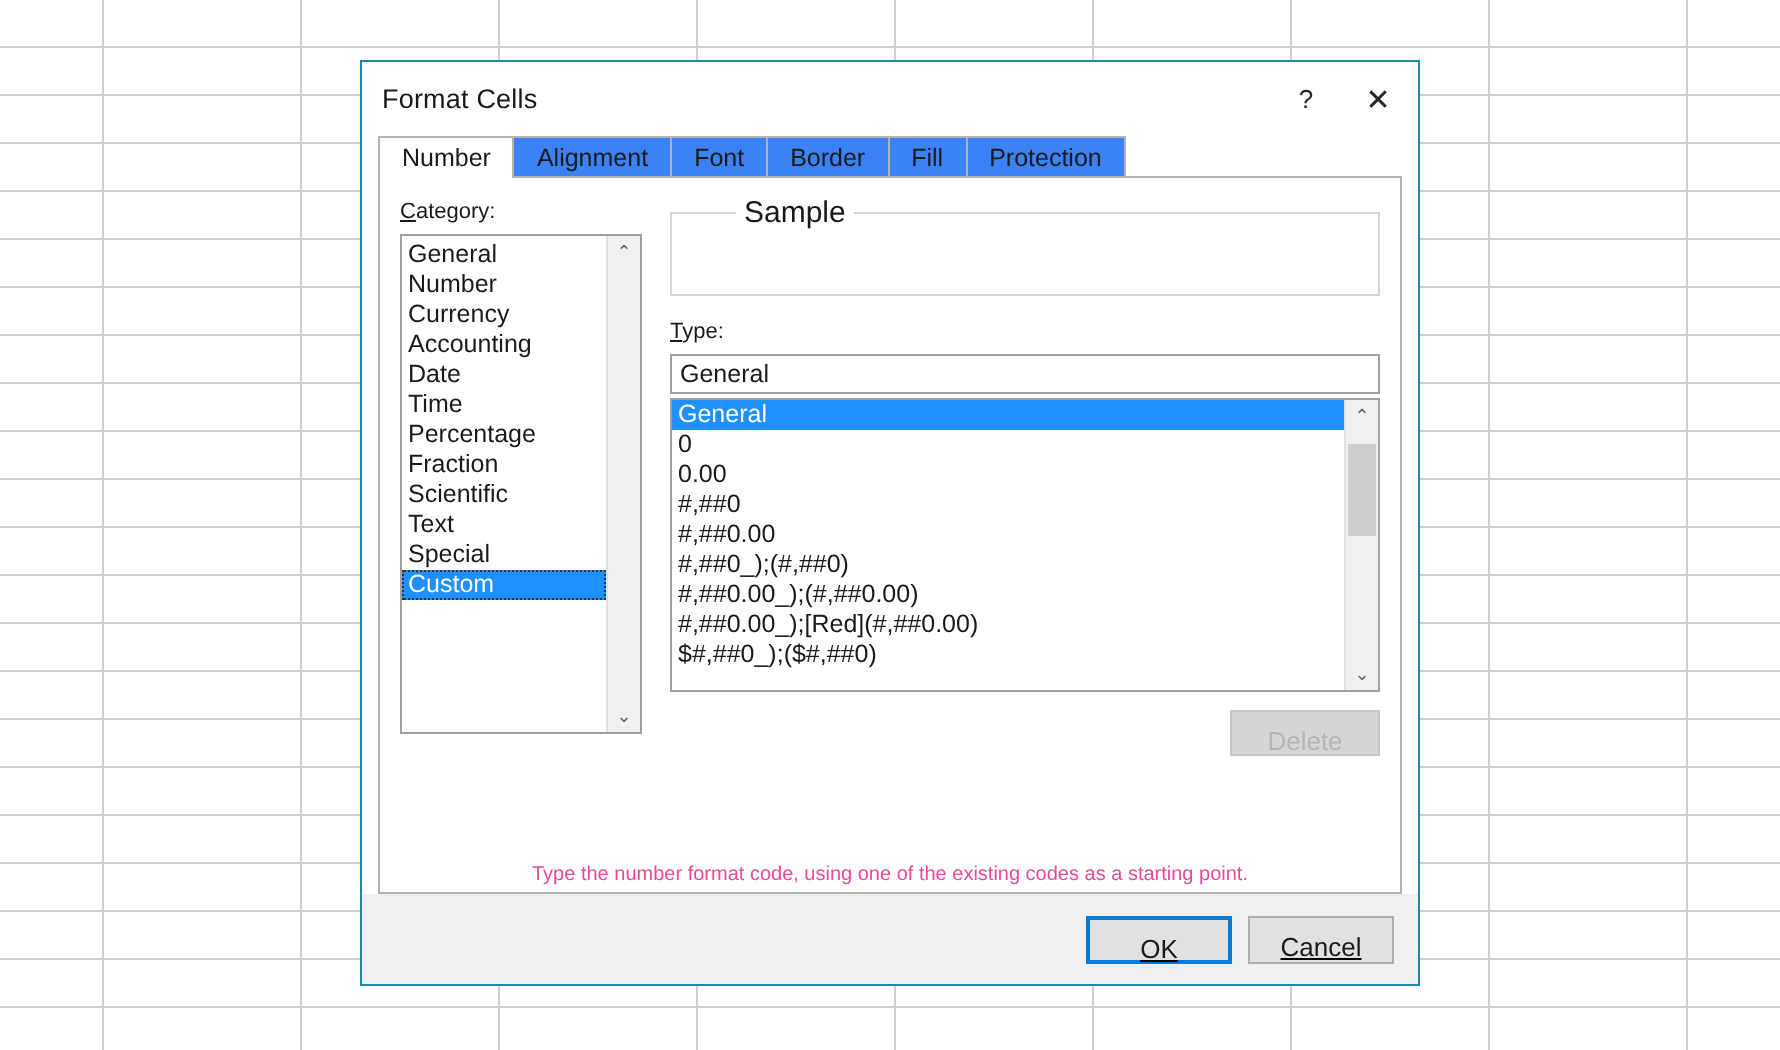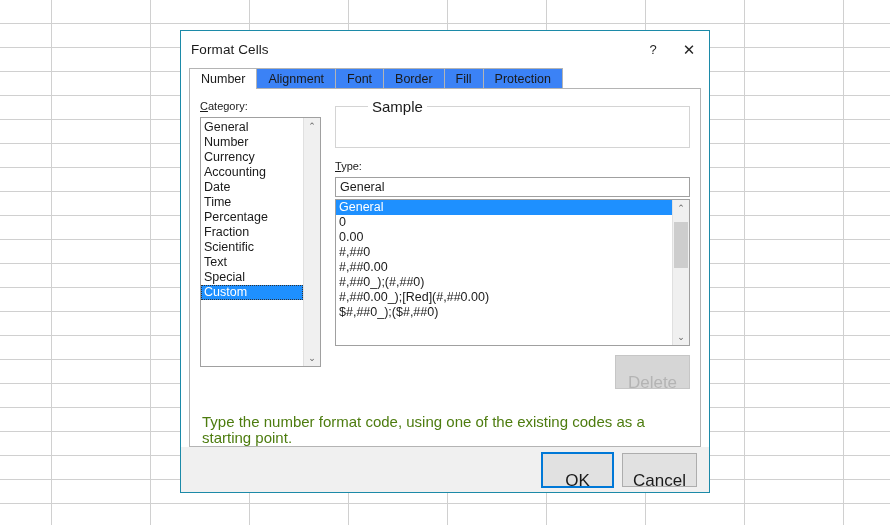--- a/index.html
+++ b/index.html
@@ -254,60 +254,62 @@
     margin-top: 2px;
   }
   .type-list .list-items { padding-top: 0; }
 
   .delete-row {
     display: flex;
     justify-content: flex-end;
     margin-top: 9px;
   }
   .btn {
-    font-size: 17px;
+    font-size: 13px;
     font-family: "Liberation Sans", sans-serif;
     background: #e1e1e1;
     border: 1px solid #adadad;
     color: #1a1a1a;
     height: 23px;
     min-width: 75px;
-    padding: 16px 10px;
+    padding: 4px 10px;
     cursor: default;
     box-sizing: border-box;
     line-height: 21px;
   }
   .btn.disabled {
     color: #b4b4b4;
     background: #d6d6d6;
     border-color: #c6c6c6;
   }
   .btn.default {
     border: 2px solid #0078d7;
     background: #e1e1e1;
   }
 
   .helptext {
-    font-size: 15px;
-    color: #4d7c0f;
+    font-size: 10px;
+    color: #ec4899;
     padding: 14px 2px 0 2px;
     line-height: 16px;
+    text-align: center;
   }
 
   
   .footer {
     height: 45px;
     min-height: 45px;
     background: #f0f0f0;
     display: flex;
     align-items: center;
     justify-content: flex-end;
     padding: 0 12px;
     box-sizing: border-box;
     gap: 8px;
+    text-decoration: underline;
   }
   .footer .btn { min-width: 73px; height: 24px; }
 </style>
 </head>
 <body>
 
 <div id="screen">
 
   <div id="grid"></div>
 
@@ -381,20 +383,21 @@
           <input class="textinput" type="text" value="General" style="">
 
           <div class="listbox type-list">
             <div class="list-items" id="type-items">
                 <div class="list-item selected">General</div>
                 <div class="list-item">0</div>
                 <div class="list-item">0.00</div>
                 <div class="list-item">#,##0</div>
                 <div class="list-item">#,##0.00</div>
                 <div class="list-item">#,##0_);(#,##0)</div>
+                <div class="list-item">#,##0.00_);(#,##0.00)</div>
                 <div class="list-item">#,##0.00_);[Red](#,##0.00)</div>
                 <div class="list-item">$#,##0_);($#,##0)</div>
               </div>
             <div class="vscroll">
               <div class="sb-arrow">⌃</div>
               <div class="sb-track">
                 <div class="sb-thumb" style="top:6px;height:46px;"></div>
               </div>
               <div class="sb-arrow">⌄</div>
             </div>

